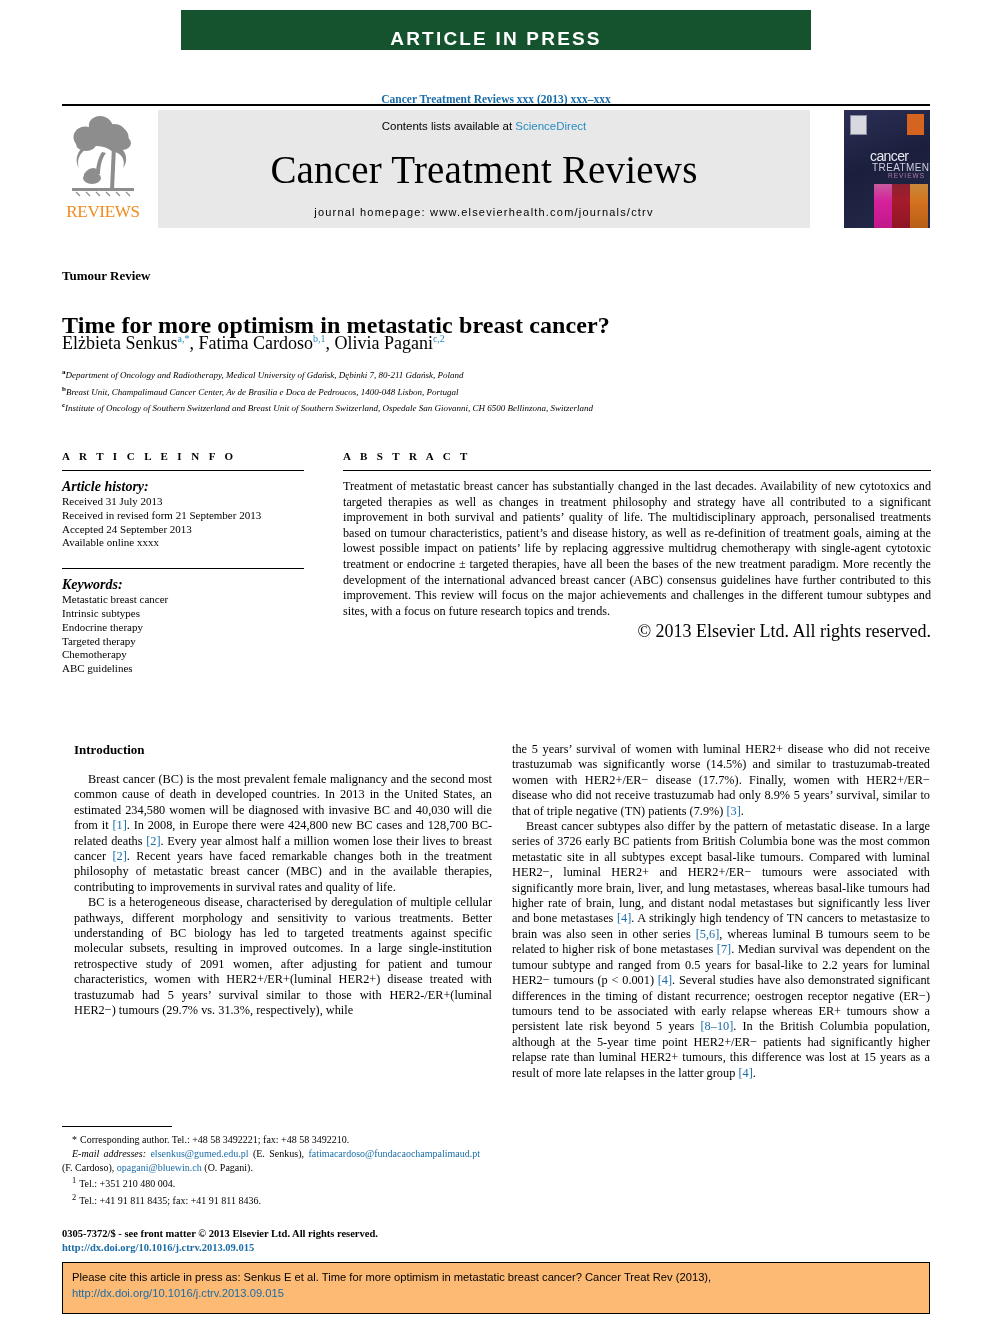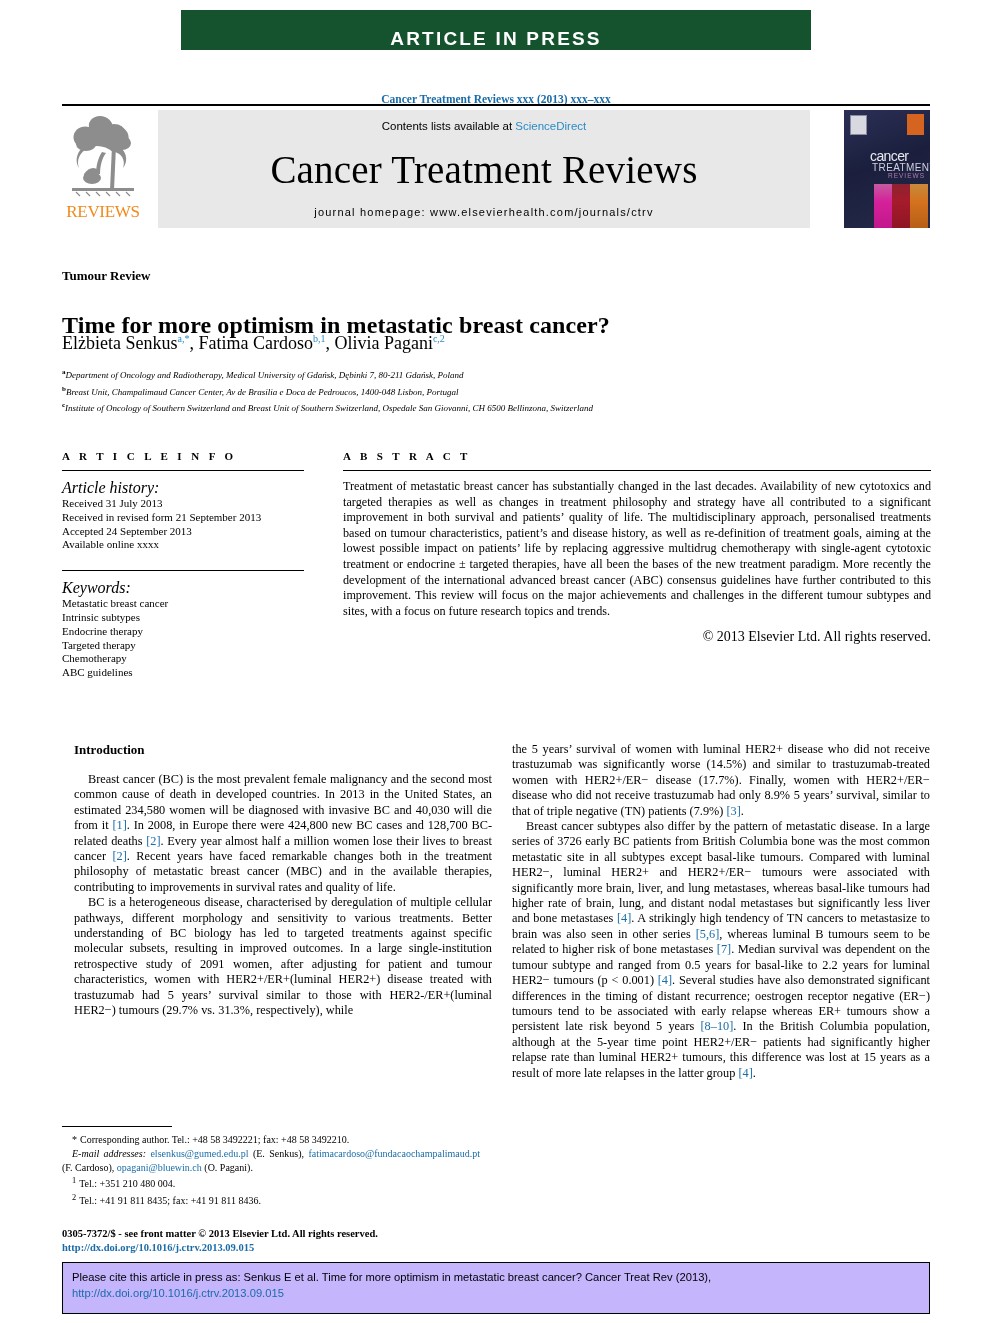--- a/index.html
+++ b/index.html
@@ -164,30 +164,30 @@
     position: absolute; left: 343px; top: 450px; width: 588px;
   }
   .col-head {
     font-weight: bold; font-size: 11px; letter-spacing: 3.4px;
   }
   .hr-thin {
     border: none; border-top: 1.6px solid #000;
     margin: 8px 0 8px 0;
   }
   .hr-thin.gap { margin-top: 18px; }
-  .info-sub { font-weight: normal; font-style: italic; font-size: 16px; margin-top: 7px; }
+  .info-sub { font-weight: bold; font-style: italic; font-size: 14px; margin-top: 7px; }
   .info-line { font-size: 11px; line-height: 13.8px; }
   .abstract-text {
     font-size: 12.2px;
     line-height: 15.6px;
     text-align: justify;
   }
   .copyright {
-    margin-top: 10px;
-    font-size: 14px;
+    margin-top: 2px;
+    font-size: 18px;
     text-align: right;
   }
 
   
   .body-left {
     position: absolute; left: 74px; top: 742px; width: 418px;
   }
   .body-right {
     position: absolute; left: 512px; top: 742px; width: 418px;
   }
@@ -221,21 +221,21 @@
   .issn {
     position: absolute; left: 62px; top: 1227px; width: 430px;
     font-size: 10.5px; font-weight: bold; line-height: 14px;
   }
   .issn .doi { color: #1a6ca8; font-weight: bold; }
 
   
   .cite-box {
     position: absolute; left: 62px; top: 1262px;
     width: 868px; height: 52px;
-    background: #c4b5fd;
+    background: #fdba74;
     border: 1.5px solid #000;
     padding: 6px 9px;
   }
   .cite-text {
     font-family: "Liberation Sans", sans-serif;
     font-size: 11.2px; line-height: 16px;
   }
   .cite-text .doi { color: #1a6ca8; }
 </style>
 </head>

